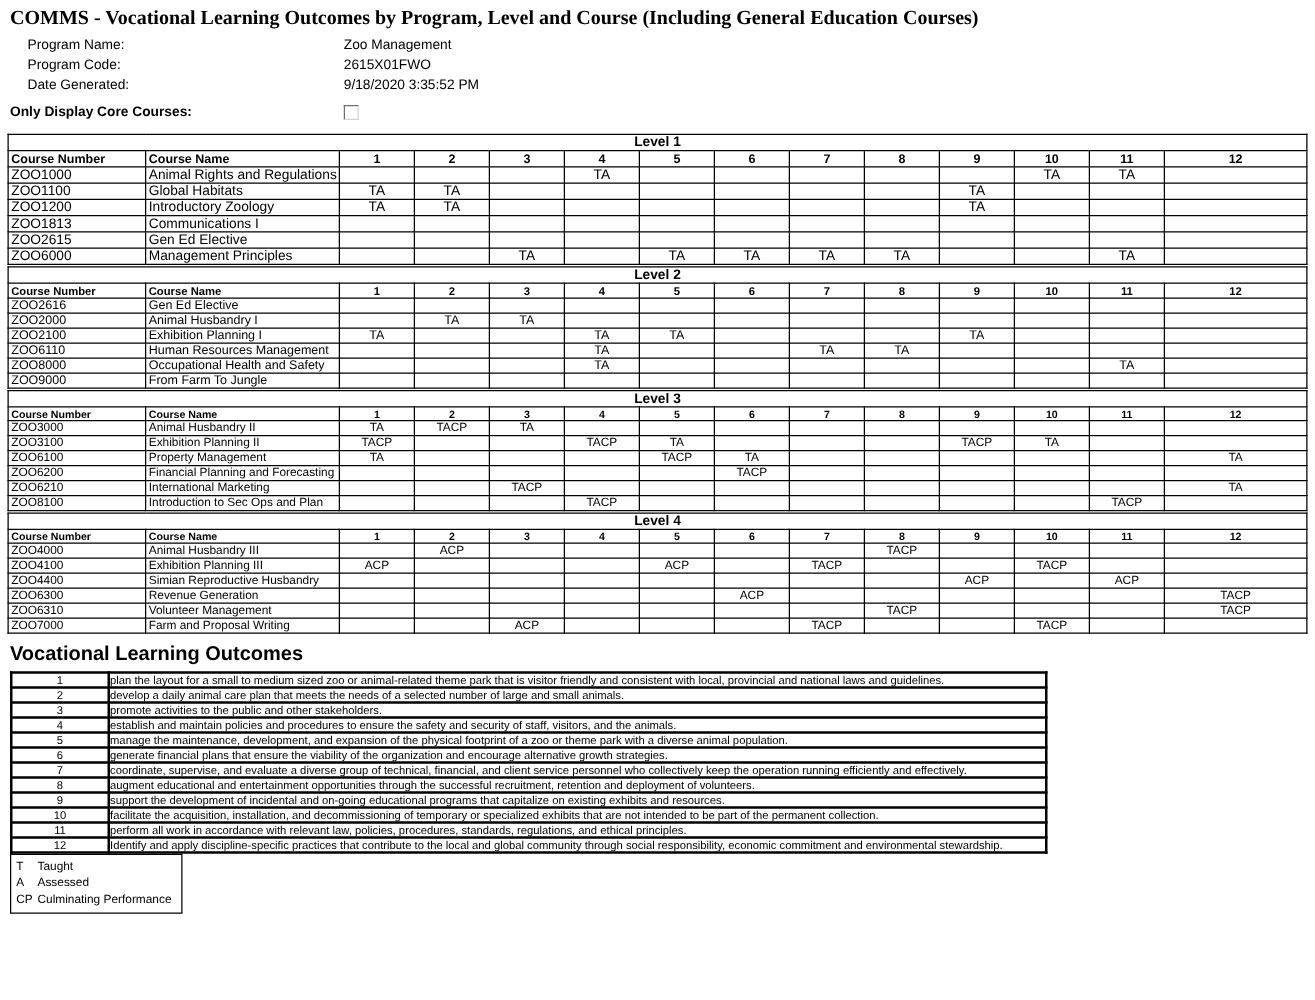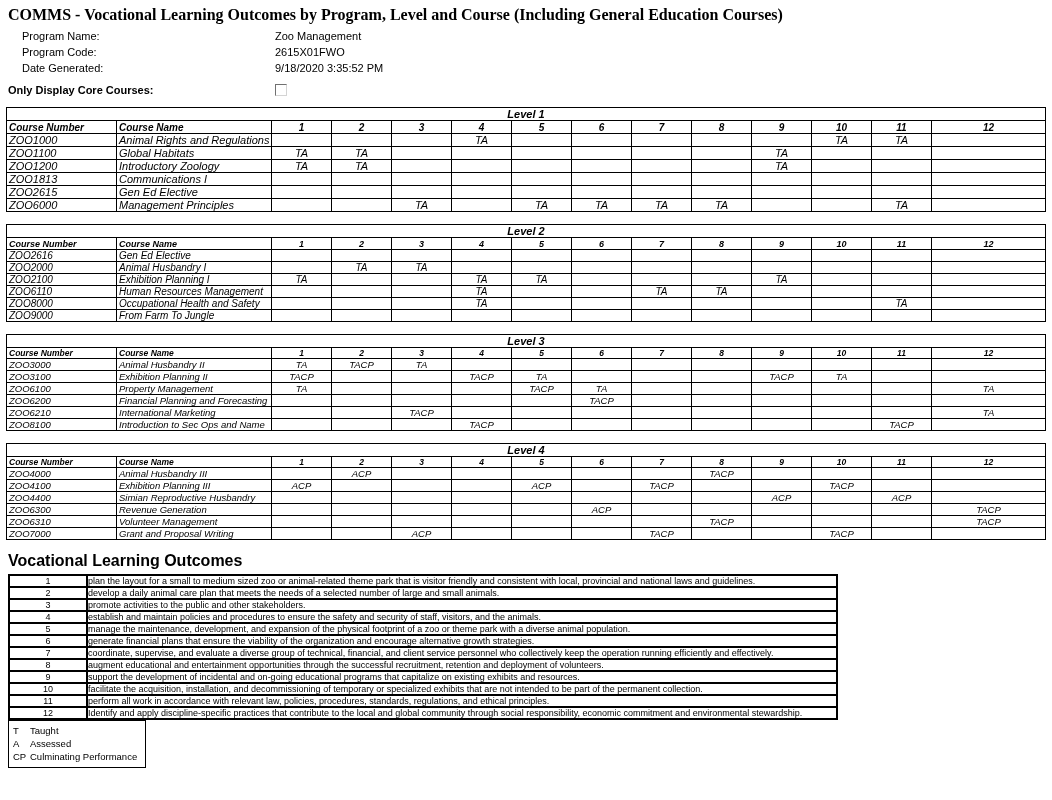--- a/index.html
+++ b/index.html
@@ -13,21 +13,21 @@
   .meta-row { display: flex; line-height: 16px; font-size: 11px; }
   .meta-label { font-weight: normal; width: 267px; padding-left: 14px; }
   .meta-value { }
   .core-row { display: flex; align-items: center; padding-left: 8px; margin-top: 8px; font-size: 11px; }
   .core-label { font-weight: bold; width: 267px; }
   .checkbox {
     width: 12px; height: 12px; background: #fff; display: inline-block;
     border: 1px solid; border-color: #707070 #d4d4d4 #d4d4d4 #707070;
   }
   #levels { margin: 11px 0 0 6px; }
-  table.lvl { border-collapse: collapse; width: 1040px; table-layout: fixed; margin-bottom: 12px; font-style: italic; }
+  table.lvl { border-collapse: collapse; width: 1040px; table-layout: fixed; margin-bottom: 1px; }
   table.lvl td, table.lvl th { border: 1px solid #000; overflow: hidden; white-space: nowrap; }
   td.band { font-weight: bold; text-align: center; font-size: 11px; height: 14px; }
   table.lvl th { font-weight: bold; }
   th.cnum-h, th.cname-h { text-align: left; padding-left: 2px; }
   th.num-h { text-align: center; }
   td.cnum, td.cname { padding-left: 2px; }
   td.val { text-align: center; }
   .lvl-1 { font-size: 11px; }
   .lvl-1 th { font-size: 10px; height: 13px; }
   .lvl-1 td { height: 13px; }
@@ -459,21 +459,21 @@
             <td class="val"></td>
             <td class="val"></td>
             <td class="val"></td>
             <td class="val"></td>
             <td class="val"></td>
             <td class="val"></td>
             <td class="val">TA</td>
           </tr>
           <tr>
             <td class="cnum">ZOO8100</td>
-            <td class="cname">Introduction to Sec Ops and Name</td>
+            <td class="cname">Introduction to Sec Ops and Plan</td>
             <td class="val"></td>
             <td class="val"></td>
             <td class="val"></td>
             <td class="val">TACP</td>
             <td class="val"></td>
             <td class="val"></td>
             <td class="val"></td>
             <td class="val"></td>
             <td class="val"></td>
             <td class="val"></td>
@@ -594,21 +594,21 @@
             <td class="val"></td>
             <td class="val"></td>
             <td class="val">TACP</td>
             <td class="val"></td>
             <td class="val"></td>
             <td class="val"></td>
             <td class="val">TACP</td>
           </tr>
           <tr>
             <td class="cnum">ZOO7000</td>
-            <td class="cname">Grant and Proposal Writing</td>
+            <td class="cname">Farm and Proposal Writing</td>
             <td class="val"></td>
             <td class="val"></td>
             <td class="val">ACP</td>
             <td class="val"></td>
             <td class="val"></td>
             <td class="val"></td>
             <td class="val">TACP</td>
             <td class="val"></td>
             <td class="val"></td>
             <td class="val">TACP</td>

